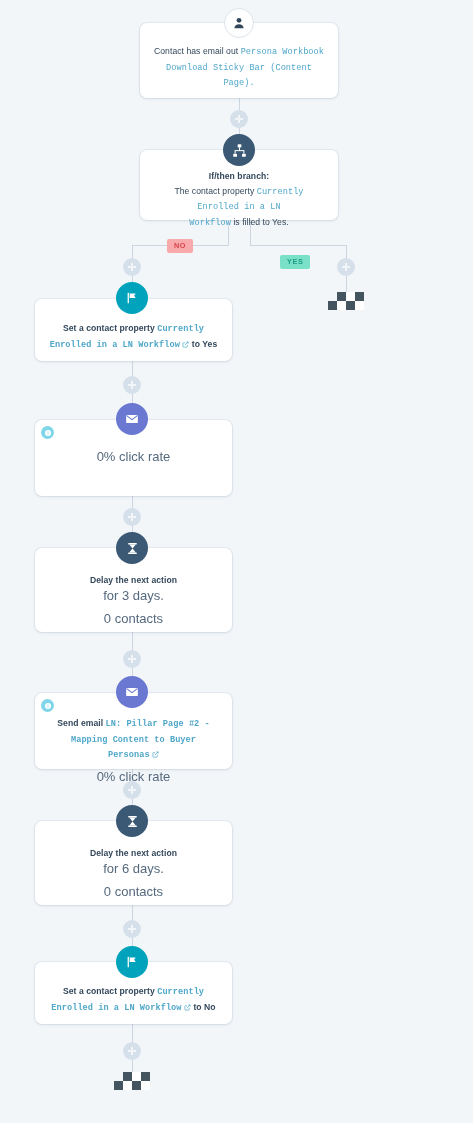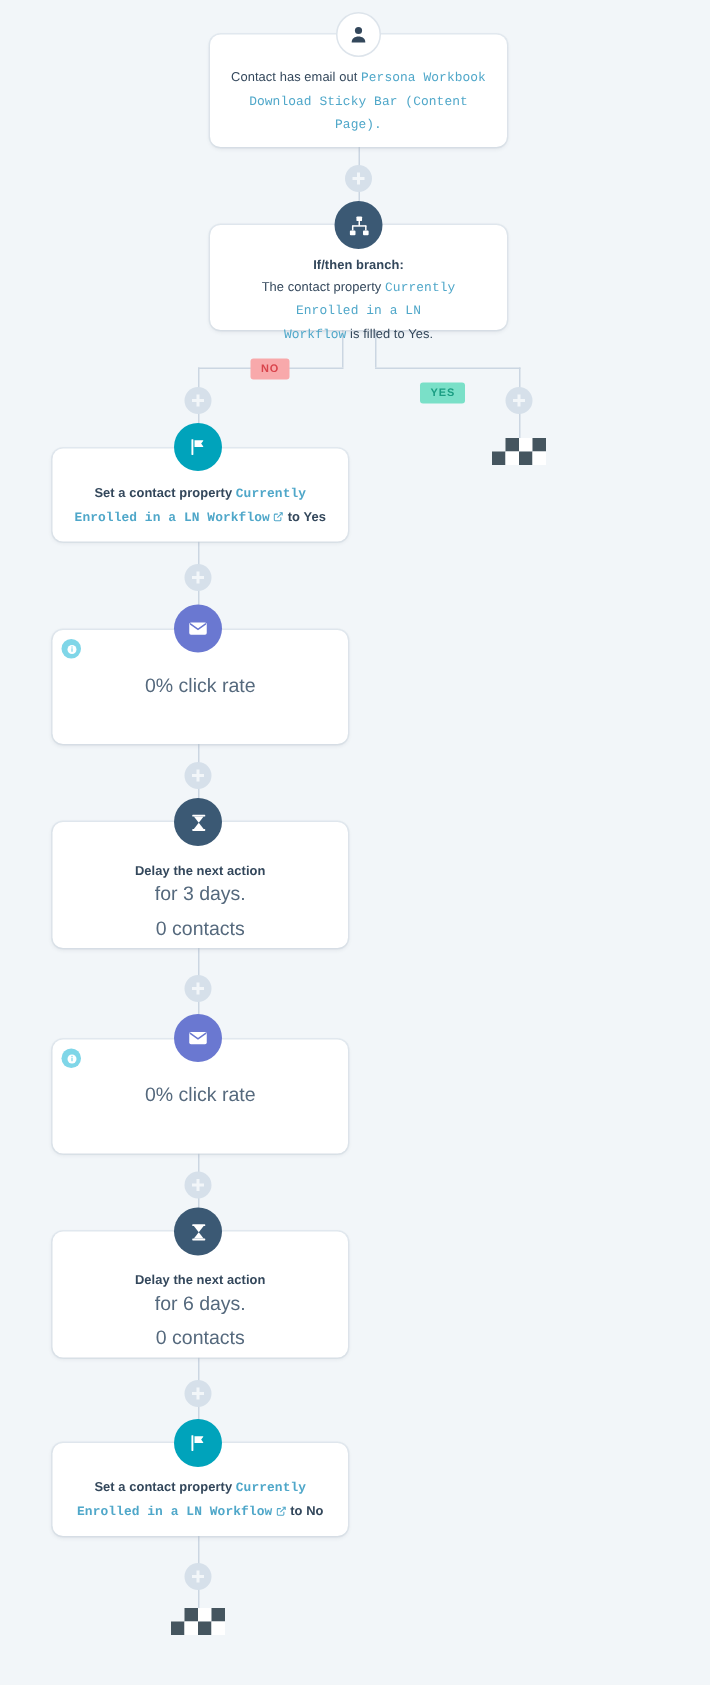--- a/index.html
+++ b/index.html
@@ -312,20 +312,30 @@
 
   <div class="card" style="left:35px; top:693px; width:197px; height:76px;">
     <div class="corner-badge" style="left:6px; top:6px;">
       <svg width="8" height="8" viewBox="0 0 24 24" fill="#ffffff">
         <circle cx="12" cy="12" r="9" fill="#ffffff"></circle>
         <rect x="10.8" y="9.5" width="2.4" height="7" fill="#7fd6e8"></rect>
         <circle cx="12" cy="7" r="1.4" fill="#7fd6e8"></circle>
       </svg>
     </div>
     <div class="card-body" style="padding-top:23px;">
+      <div class="t1">
+        <span>Send email </span><span class="lnk">LN: Pillar Page #2 - Mapping Content to Buyer Personas</span>
+        <span style="display:inline-block;vertical-align:-1px;">
+          <svg width="7" height="7" viewBox="0 0 24 24" fill="none" stroke="#4fa7c9" stroke-width="2.4">
+            <path d="M18 13v6a2 2 0 0 1-2 2H5a2 2 0 0 1-2-2V8a2 2 0 0 1 2-2h6"></path>
+            <path d="M15 3h6v6"></path>
+              <path d="M10 14 21 3"></path>
+          </svg>
+        </span>
+      </div>
       <div class="t3" style="margin-top:7px;">0% click rate</div>
     </div>
   </div>
 
   <div class="vline" style="left:132px; top:769px; height:40px;"></div>
   <div class="plus" style="left:123px; top:781px;"></div>
 
   <div class="nicon delay" style="left:116px; top:805px;">
     <svg width="13" height="13" viewBox="0 0 24 24" fill="#ffffff">
       <rect x="4" y="2" width="16" height="2.4" rx="0.8"></rect>

